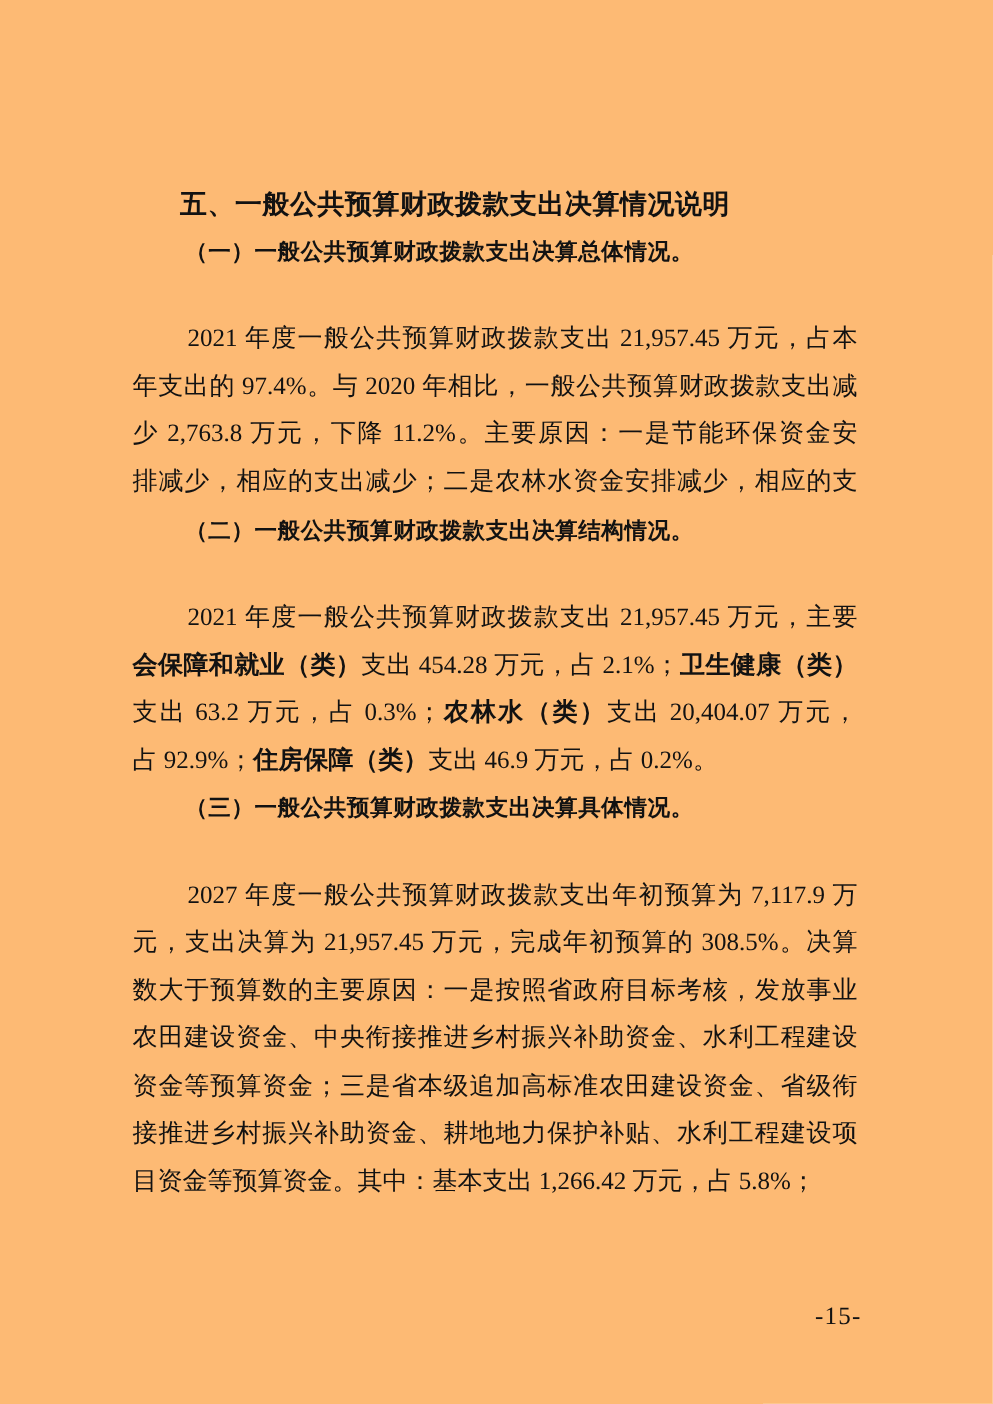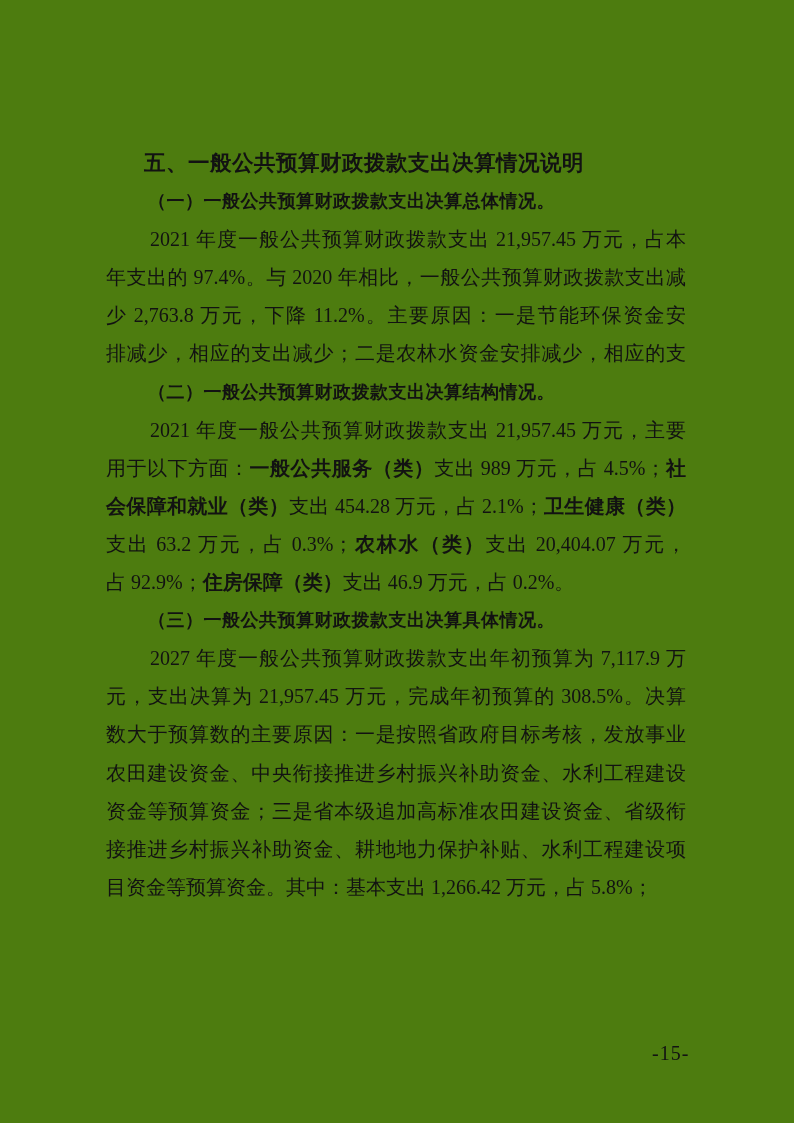--- a/index.html
+++ b/index.html
@@ -4,33 +4,33 @@
 <style>
   html, body { margin: 0; padding: 0; }
   body {
     width: 794px; height: 1123px;
     background: #ffffff;
     position: relative;
     font-family: "Liberation Serif", serif;
     color: #121212;
     overflow: hidden;
   }
-  .page { position: absolute; left: 0; top: 0; width: 794px; height: 1123px; background: #4d7c0f; }
+  .page { position: absolute; left: 0; top: 0; width: 794px; height: 1123px; background: #fdba74; }
   .doc  { position: absolute; left: 106px; top: 144px; width: 580px; }
   .row  {
     line-height: 38.1px;
     font-size: 20px;
     white-space: normal;
   }
   .just {
     text-align: justify;
     text-align-last: justify;
     text-justify: inter-character;
   }
-  .indent { text-indent: 44px; }
+  .indent { text-indent: 44px; margin-top: 32px; }
   .h1 {
     font-family: "Liberation Sans", sans-serif;
     font-weight: bold;
     font-size: 21.5px;
     text-indent: 38px;
     letter-spacing: 0.5px;
   }
   .h2 {
     font-weight: bold;
     font-size: 18px;
@@ -55,21 +55,20 @@
     <div class="row h1">五、一般公共预算财政拨款支出决算情况说明</div>
 
     <div class="row h2">（一）一般公共预算财政拨款支出决算总体情况。</div>
     <div class="row just indent">2021 年度一般公共预算财政拨款支出 21,957.45 万元，占本</div>
     <div class="row just">年支出的 97.4%。与 2020 年相比，一般公共预算财政拨款支出减</div>
     <div class="row just">少 2,763.8 万元，下降 11.2%。主要原因：一是节能环保资金安</div>
     <div class="row just">排减少，相应的支出减少；二是农林水资金安排减少，相应的支</div>
 
     <div class="row h2">（二）一般公共预算财政拨款支出决算结构情况。</div>
     <div class="row just indent">2021 年度一般公共预算财政拨款支出 21,957.45 万元，主要</div>
-    <div class="row just"><span>用于以下方面：</span><span class="b">一般公共服务（类）</span><span>支出 989 万元，占 4.5%；</span><span class="b">社</span></div>
     <div class="row just"><span class="b">会保障和就业（类）</span><span>支出 454.28 万元，占 2.1%；</span><span class="b">卫生健康（类）</span></div>
     <div class="row just"><span>支出 63.2 万元，占 0.3%；</span><span class="b">农林水（类）</span><span>支出 20,404.07 万元，</span></div>
     <div class="row"><span>占 92.9%；</span><span class="b">住房保障（类）</span><span>支出 46.9 万元，占 0.2%。</span></div>
 
     <div class="row h2">（三）一般公共预算财政拨款支出决算具体情况。</div>
     <div class="row just indent">2027 年度一般公共预算财政拨款支出年初预算为 7,117.9 万</div>
     <div class="row just">元，支出决算为 21,957.45 万元，完成年初预算的 308.5%。决算</div>
     <div class="row just">数大于预算数的主要原因：一是按照省政府目标考核，发放事业</div>
     <div class="row just">农田建设资金、中央衔接推进乡村振兴补助资金、水利工程建设</div>
     <div class="row just">资金等预算资金；三是省本级追加高标准农田建设资金、省级衔</div>

